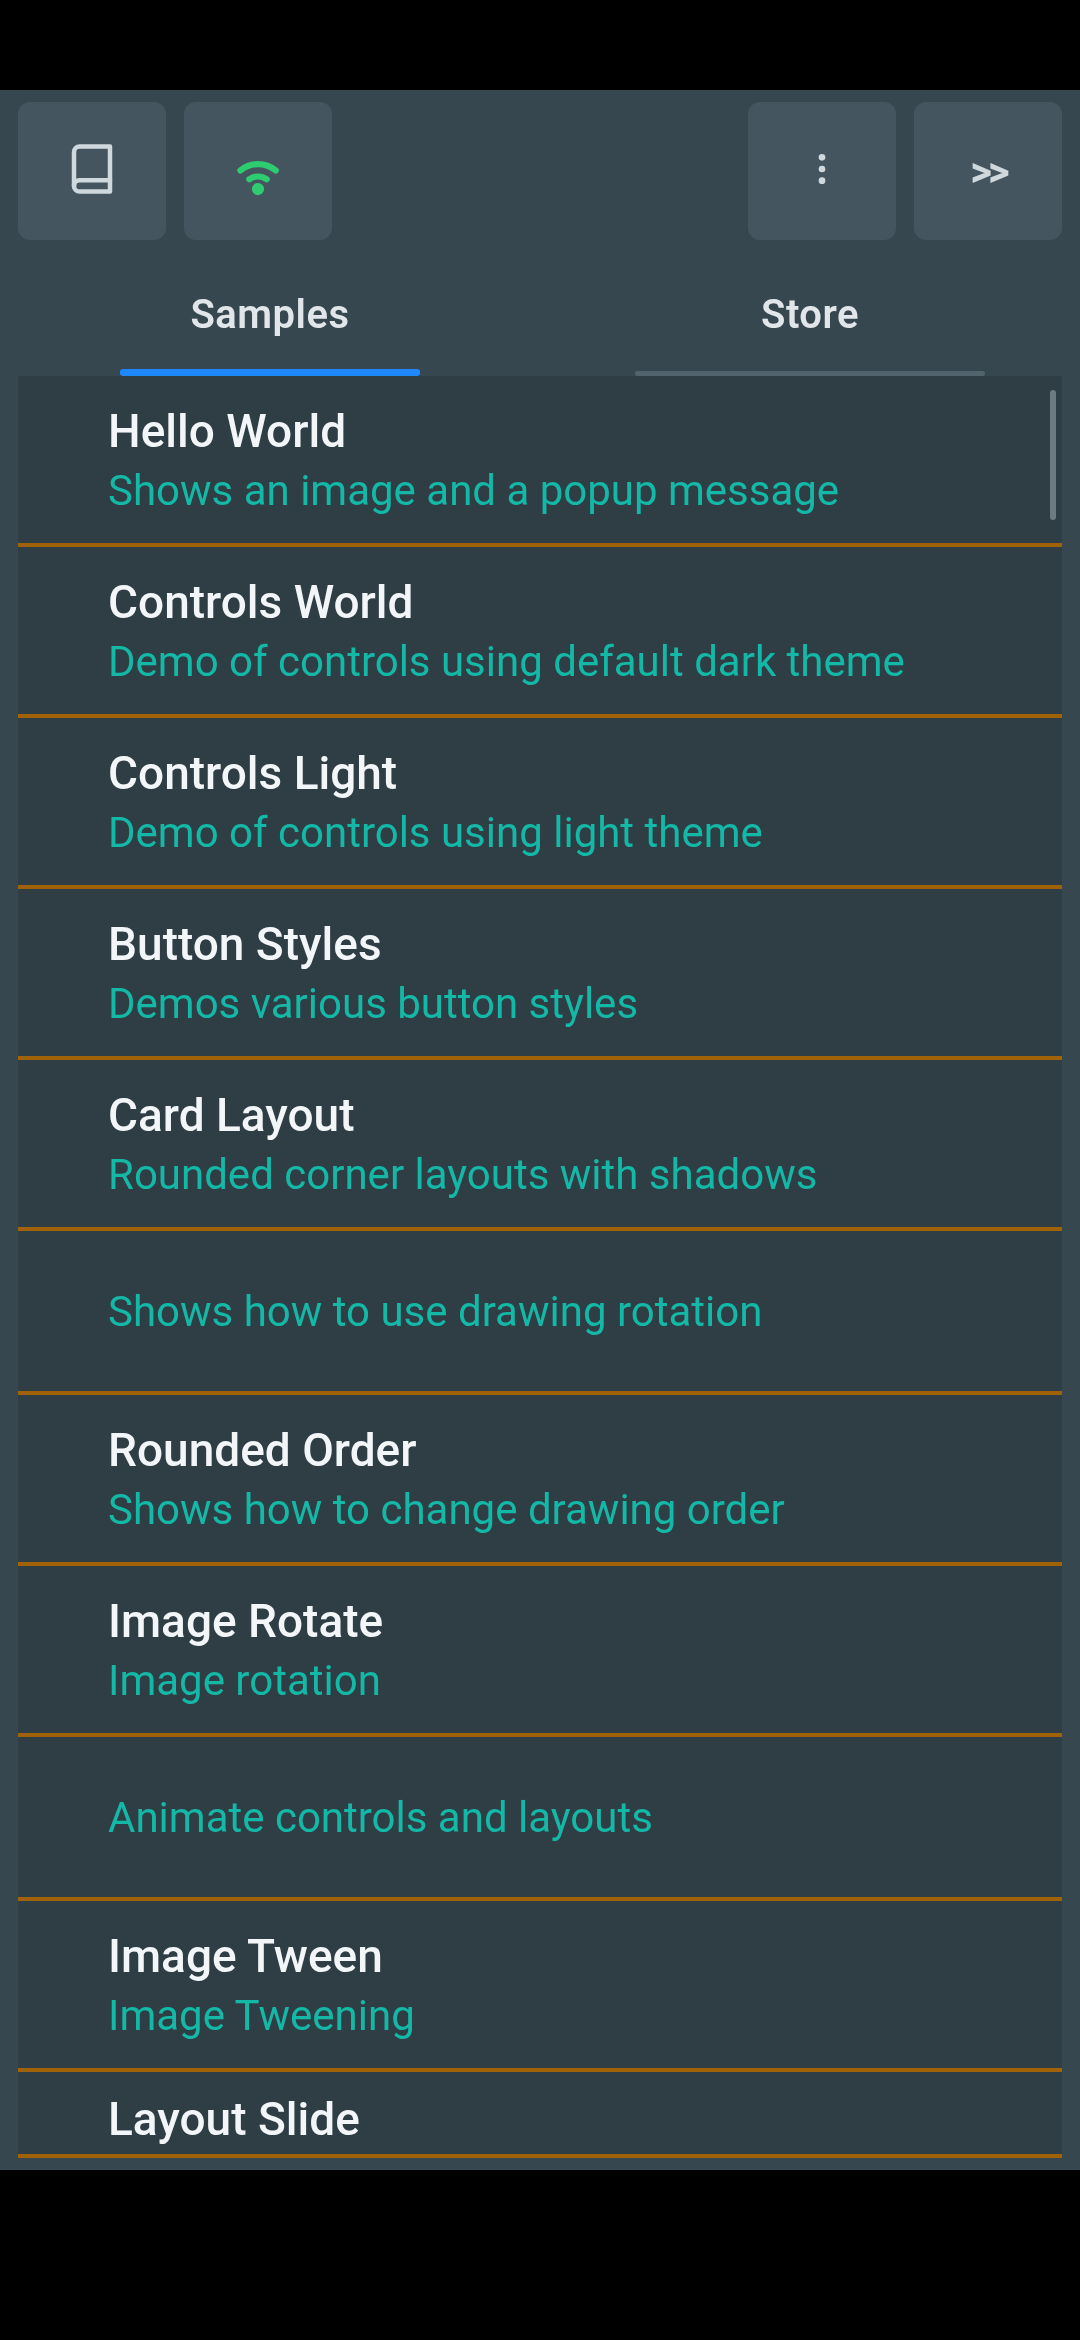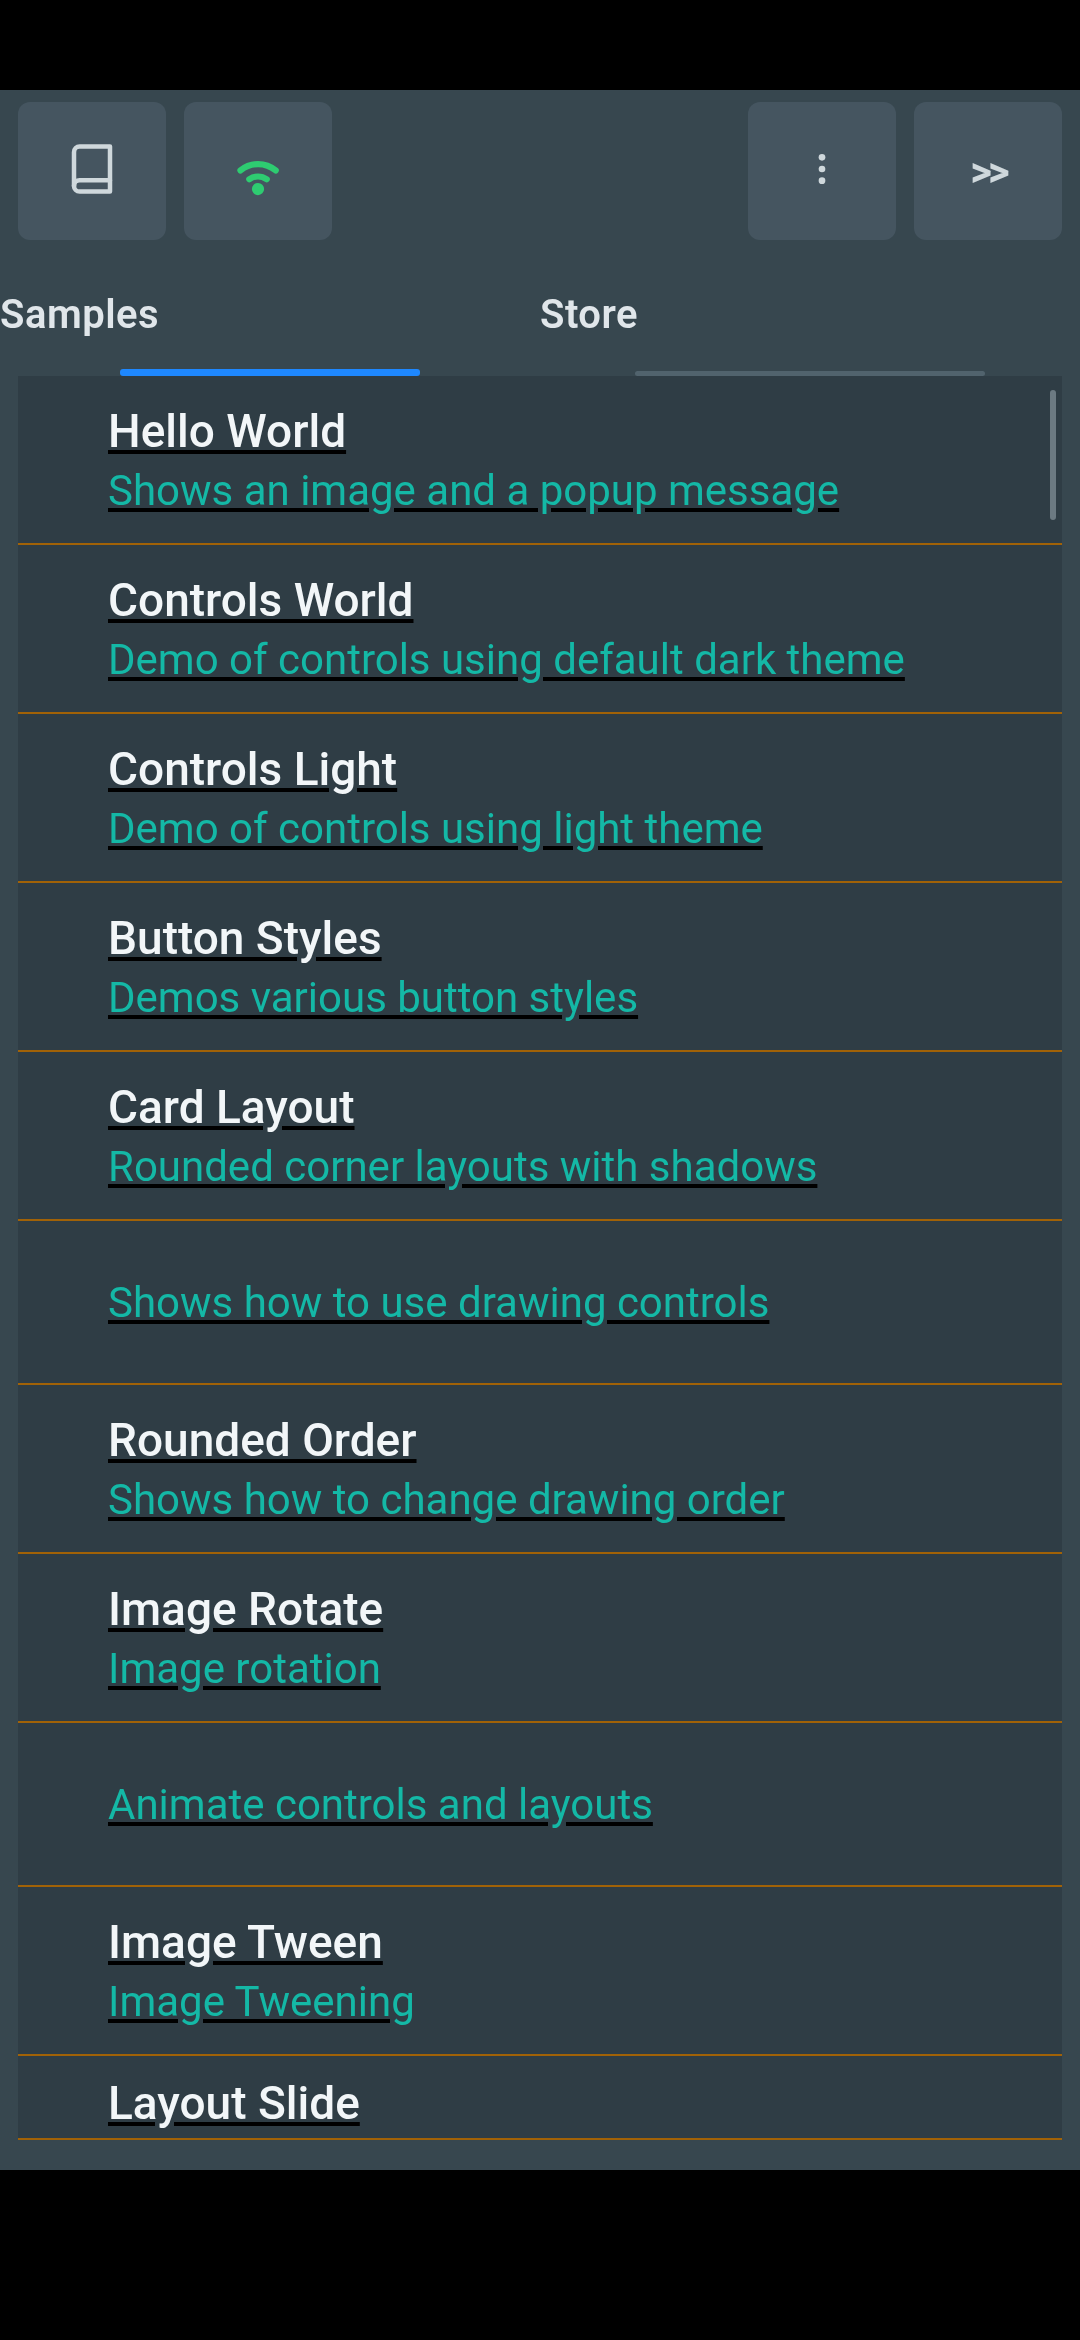--- a/index.html
+++ b/index.html
@@ -46,21 +46,21 @@
   }
   .tb-spacer { flex: 1; }
   .tabs {
     display: flex;
     height: 124px;
   }
   .tab {
     flex: 1;
     display: flex;
     align-items: center;
-    justify-content: flex-start;
+    justify-content: center;
     position: relative;
     color: #e0e6ea;
     font-size: 40px;
     font-weight: 600;
     letter-spacing: 0.5px;
   }
   .tab .underline {
     position: absolute;
     bottom: 0;
     height: 7px;
@@ -86,27 +86,26 @@
   .list {
     position: absolute;
     top: 0;
     left: 18px;
     right: 18px;
     bottom: 0;
     overflow: hidden;
   }
   .row {
     background: #2f3d45;
-    border-bottom: 2px solid #a16207;
+    border-bottom: 4px solid #a16207;
     padding: 28px 90px 28px 90px;
     min-height: 164px;
     display: flex;
     flex-direction: column;
     justify-content: center;
-    text-decoration: underline;
   }
   .row-title {
     color: #f2f6f8;
     font-size: 46px;
     font-weight: 500;
     margin-bottom: 8px;
   }
   .row-sub {
     color: #14b8a6;
     font-size: 42px;
@@ -211,21 +210,21 @@
       </div>
       <div class="row">
         <div class="row-title">Button Styles</div>
         <div class="row-sub">Demos various button styles</div>
       </div>
       <div class="row">
         <div class="row-title">Card Layout</div>
         <div class="row-sub">Rounded corner layouts with shadows</div>
       </div>
       <div class="row">
-        <div class="row-sub">Shows how to use drawing controls</div>
+        <div class="row-sub">Shows how to use drawing rotation</div>
       </div>
       <div class="row">
         <div class="row-title">Rounded Order</div>
         <div class="row-sub">Shows how to change drawing order</div>
       </div>
       <div class="row">
         <div class="row-title">Image Rotate</div>
         <div class="row-sub">Image rotation</div>
       </div>
       <div class="row">

